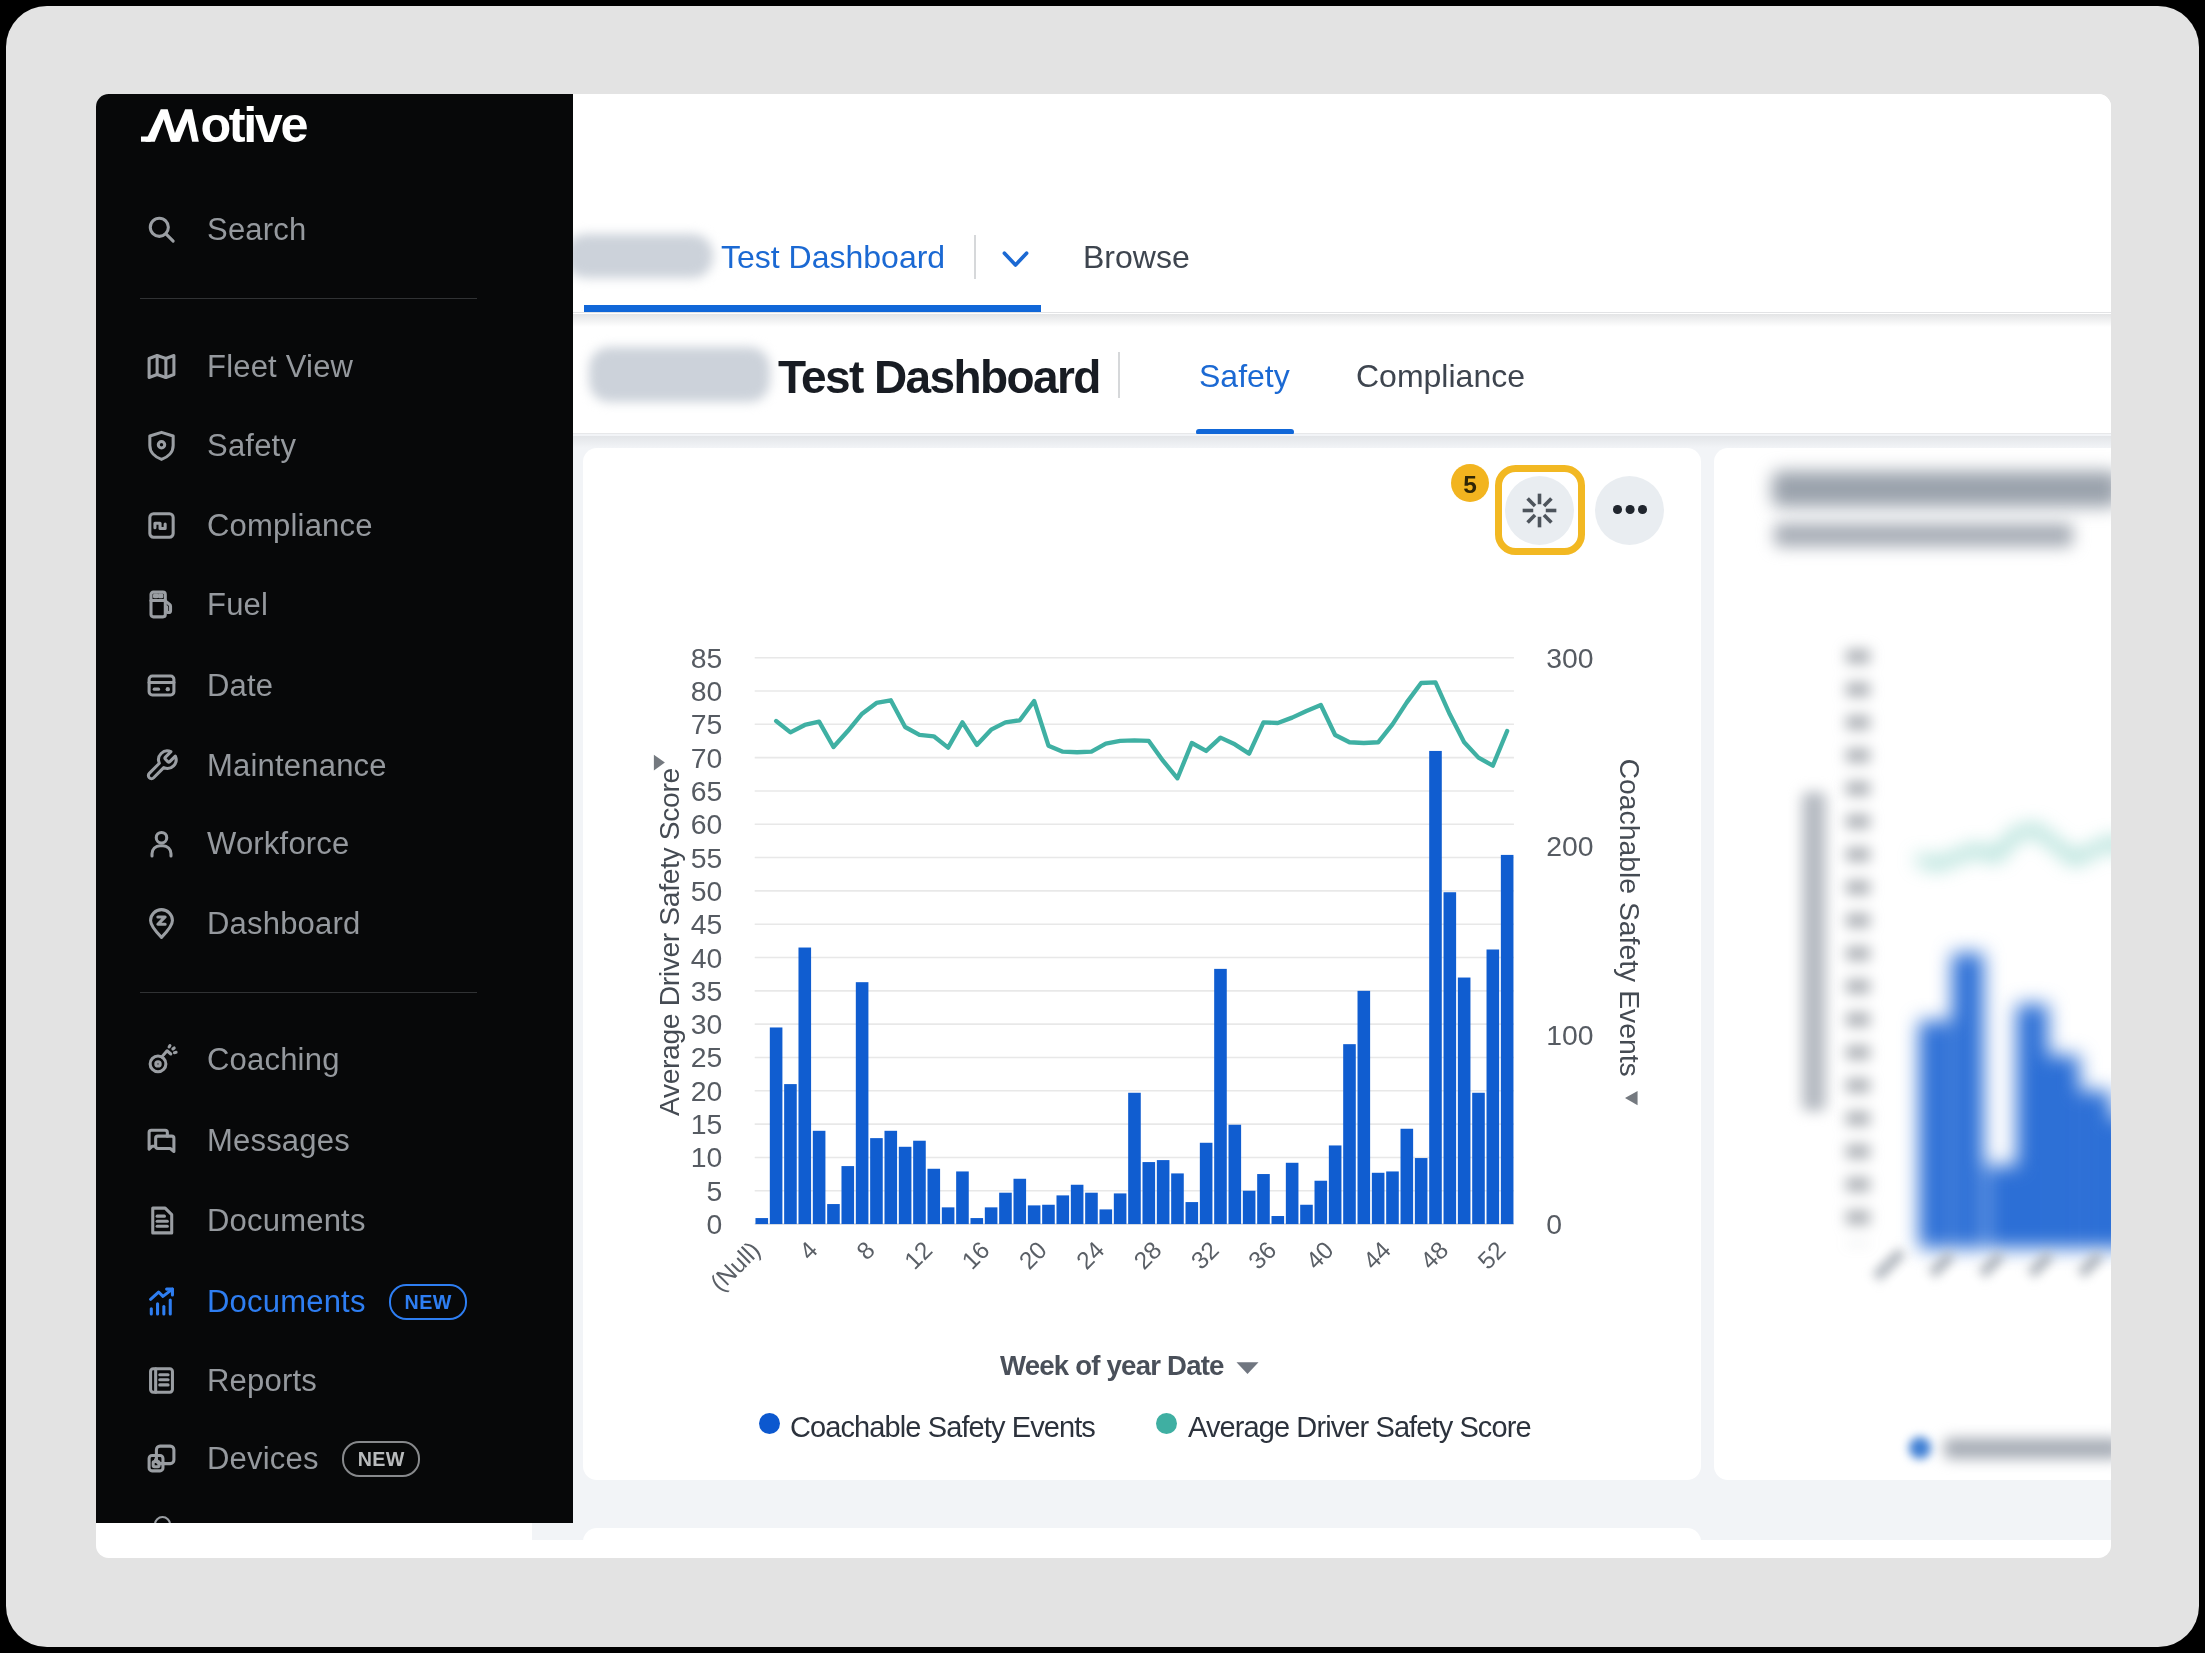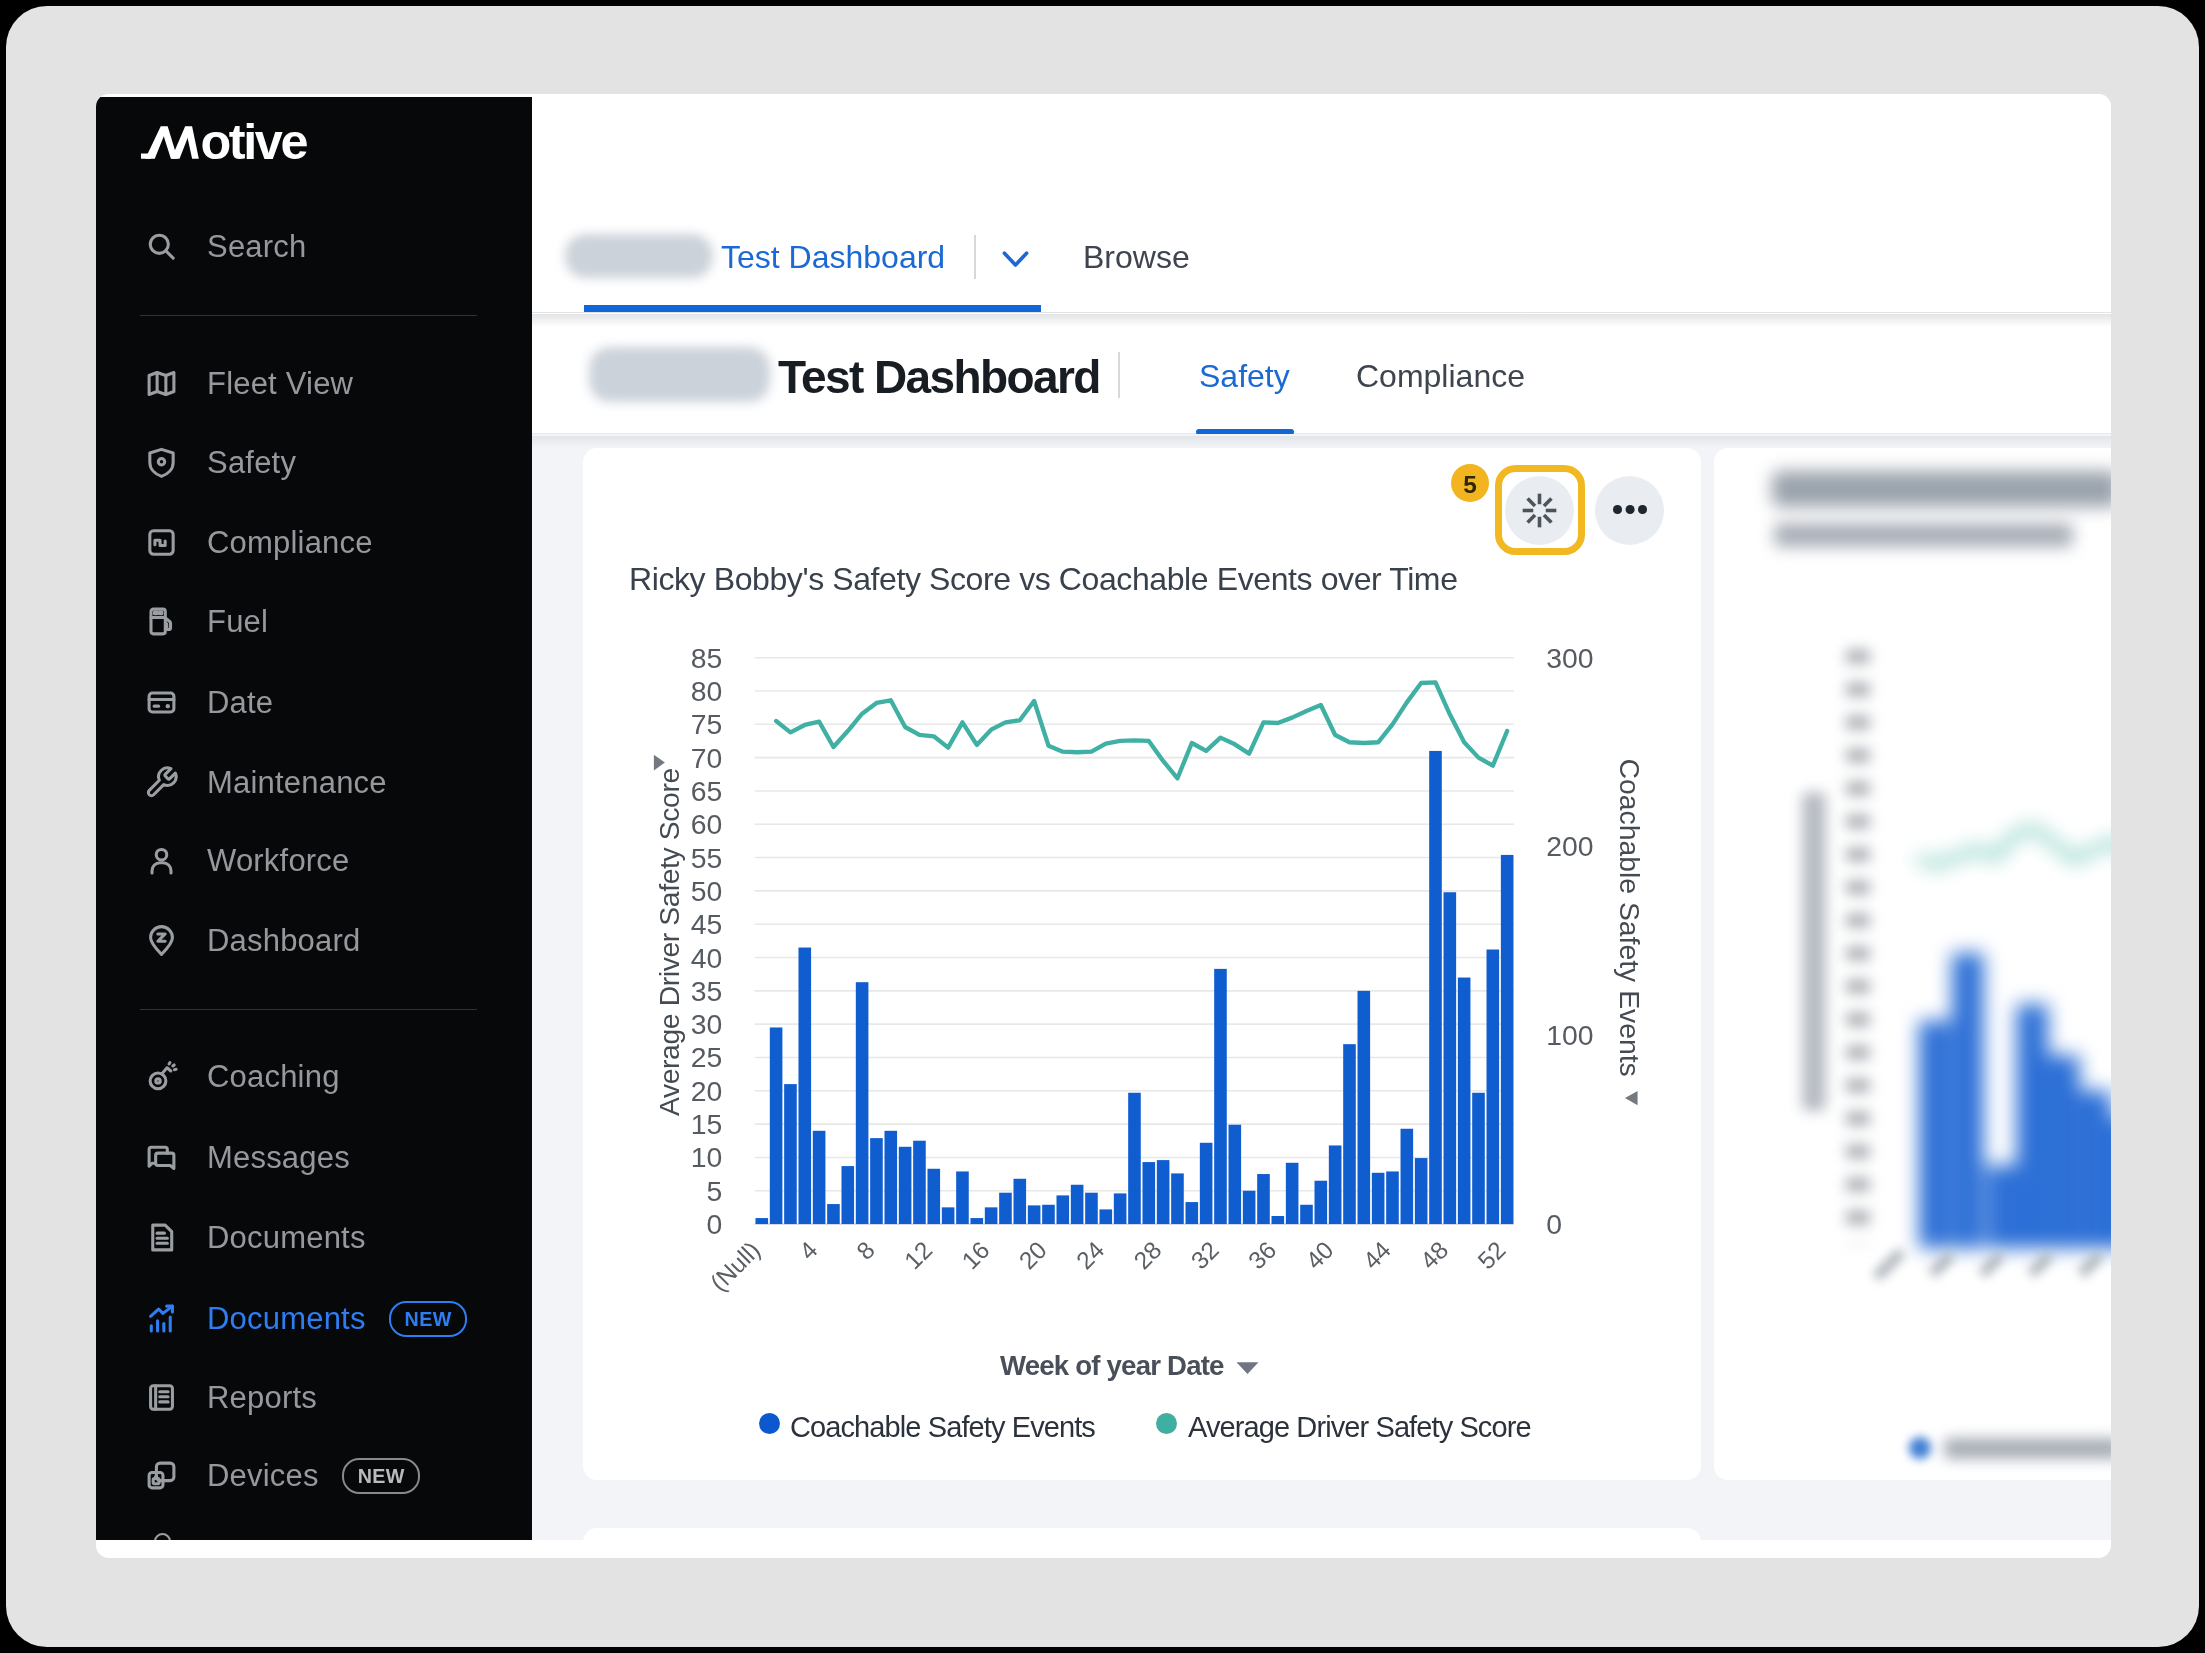--- a/index.html
+++ b/index.html
@@ -1,19 +1,19 @@
 <!DOCTYPE html>
 <html style="font-size:12.6px"><head><meta charset="utf-8"><style>
 * { margin:0; padding:0; box-sizing:border-box; }
 html,body { width:2205px; height:1654px; background:#000; font-family:"Liberation Sans", sans-serif; }
 #stage { position:absolute; inset:0; width:2205px; height:1654px; overflow:hidden; }
 .bg { position:absolute; left:6.3px; top:6.3px; width:2193px; height:1641px; background:#e3e3e3; border-radius:41px; }
 .win { position:absolute; left:96px; top:94px; width:2015px; height:1464px; background:#fff; border-radius:12.6px; overflow:hidden; }
 .pg { position:absolute; left:-96px; top:-94px; width:2205px; height:1654px; }
-.sidebar { position:absolute; left:96px; top:97px; width:436px; height:1443px; background:#070809; overflow:hidden; }
+.sidebar { position:absolute; left:96px; top:80px; width:477px; height:1443px; background:#070809; overflow:hidden; }
 .mi { position:absolute; left:144px; height:31.5px; display:flex; align-items:center;text-align:right; }
 .ml { margin-left:28px; font-size:31px; color:#95999e; letter-spacing:0.2px; }
 .pill { margin-left:23.6px; border:2.4px solid; border-radius:17.3px; font-size:19.7px; font-weight:bold; padding:4.7px 13.4px 3.9px; letter-spacing:0.4px; }
 .sdiv { position:absolute; left:140px; width:337px; border-top:1.6px solid #303234; }
 .tabbar { position:absolute; left:532px; top:94px; width:1579px; height:219px; background:#fff; border-bottom:1.6px solid #e2e3e5; }
 .hshadow { position:absolute; left:532px; top:314px; width:1579px; height:13.4px; background:linear-gradient(to bottom, rgba(90,96,104,.17), rgba(90,96,104,0)); }
 .titlerow { position:absolute; left:532px; top:328px; width:1579px; height:106px; background:#fff; border-bottom:1.6px solid #e7e8ea; }
 .content { position:absolute; left:532px; top:434px; width:1579px; height:1106px; background:#f2f4f7; }
 .card { position:absolute; background:#fff; border-radius:14px; }
 .blob { position:absolute; border-radius:20.5px; background:#ccd2da; filter:blur(5.5px); }
@@ -43,21 +43,20 @@
 <div style="position:absolute;left:1199px;top:358px;font-size:32px;color:#1b69d3">Safety</div>
 <div style="position:absolute;left:1196px;top:429px;width:98px;height:5.5px;border-radius:3.2px;background:#1167d8"></div>
 <div style="position:absolute;left:1356px;top:358px;font-size:32px;color:#3e454f">Compliance</div>
 
 <div class="content"></div>
 <div style="position:absolute;left:532px;top:436px;width:1579px;height:11.8px;background:linear-gradient(to bottom, rgba(90,96,104,.10), rgba(90,96,104,0))"></div>
 <div class="card" style="left:583px;top:448px;width:1118px;height:1032px"></div>
 <div class="card" style="left:1714px;top:448px;width:441px;height:1032px"></div>
 <div class="card" style="left:583px;top:1528px;width:1118px;height:47px"></div>
 
-<div style="position:absolute;left:629px;top:561px;font-size:32px;letter-spacing:-0.4px;color:#39414c">Ricky Bobby's Safety Score vs Coachable Events over Time</div>
 <div style="position:absolute;left:1451px;top:464px;width:38px;height:38px;border-radius:50%;background:#f2b41f"></div>
 <div style="position:absolute;left:1451px;top:471px;width:38px;text-align:center;font-size:24.4px;font-weight:bold;color:#2f2607">5</div>
 <div style="position:absolute;left:1495px;top:465px;width:90px;height:90px;border:7px solid #f2b822;border-radius:20.5px;background:#fff"></div>
 <div class="btn" style="left:1505px;top:476px"></div>
 <svg style="position:absolute;left:1516px;top:487px" width="47" height="47" viewBox="1925 618 60 60">
           <line x1="1963.0" y1="648.0" x2="1976.5" y2="648.0" stroke="#4d545c" stroke-width="4.6" stroke-linecap="butt"></line>
 <line x1="1960.7" y1="653.7" x2="1970.2" y2="663.2" stroke="#4d545c" stroke-width="4.6" stroke-linecap="butt"></line>
 <line x1="1955.0" y1="656.0" x2="1955.0" y2="669.5" stroke="#4d545c" stroke-width="4.6" stroke-linecap="butt"></line>
 <line x1="1949.3" y1="653.7" x2="1939.8" y2="663.2" stroke="#4d545c" stroke-width="4.6" stroke-linecap="butt"></line>
 <line x1="1947.0" y1="648.0" x2="1933.5" y2="648.0" stroke="#4d545c" stroke-width="4.6" stroke-linecap="butt"></line>

